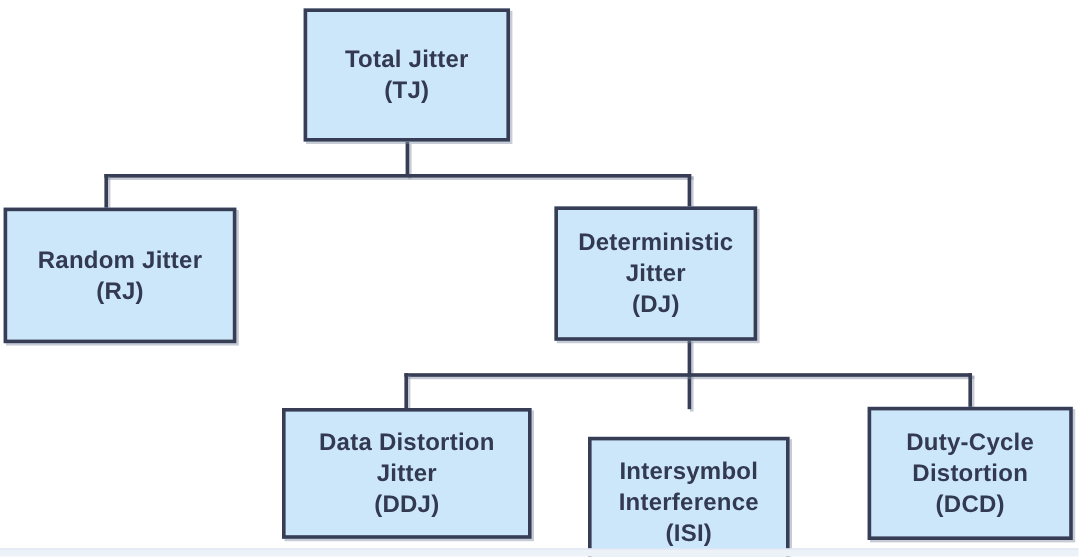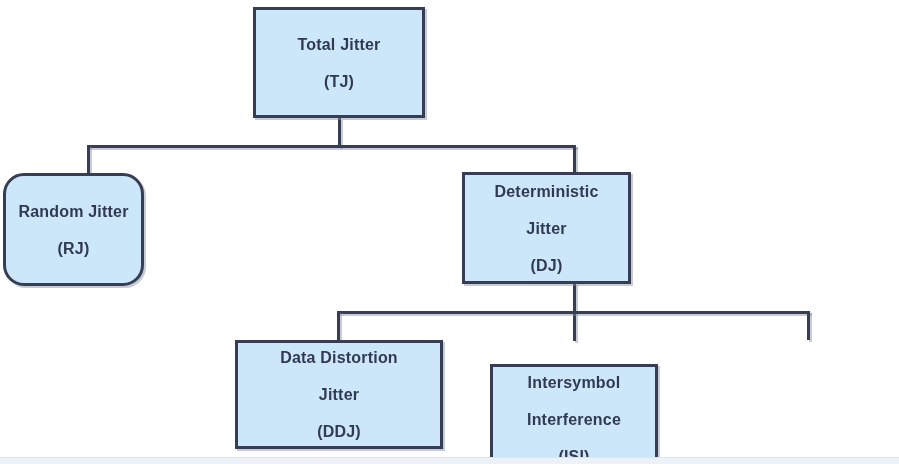--- a/index.html
+++ b/index.html
@@ -31,35 +31,35 @@
     background: var(--node-fill);
     border: 3px solid var(--node-border);
     box-shadow: 2px 2px 0 var(--shadow);
     display: flex;
     align-items: center;
     justify-content: center;
     text-align: center;
   }
   .node-label {
     font-weight: bold;
-    font-size: 16px;
-    line-height: 37px;
+    font-size: 20px;
+    line-height: 26px;
     color: var(--node-text);
     white-space: pre-line;
     letter-spacing: 0.2px;
     text-align: center;
   }
   .line {
     position: absolute;
     background: var(--line);
     box-shadow: 2px 2px 0 var(--shadow);
   }
   
   .pos-tj  { left: 253px; top: 7px;   width: 172px; height: 111px; }
-  .pos-rj  { left: 3px;   top: 173px; width: 141px; height: 113px; border-radius: 21px; }
+  .pos-rj  { left: 3px;   top: 173px; width: 194px; height: 113px; }
   .pos-dj  { left: 462px; top: 172px; width: 169px; height: 112px; }
   .pos-ddj { left: 235px; top: 340px; width: 208px; height: 109px; }
   .pos-isi { left: 490px; top: 340px; width: 168px; height: 110px; margin-top: 24px; }
   .pos-dcd { left: 723px; top: 339px; width: 171px; height: 111px; }
   
   .l-tj-stub   { left: 338px; top: 118px; width: 3px;   height: 29px; }
   .l-h-top     { left: 87px;  top: 145px; width: 489px; height: 3px;  }
   .l-rj-drop   { left: 87px;  top: 145px; width: 3px;   height: 29px; }
   .l-dj-drop   { left: 573px; top: 145px; width: 3px;   height: 28px; }
   .l-dj-stub   { left: 573px; top: 283px; width: 3px;   height: 58px; }
@@ -109,16 +109,21 @@
 Jitter
 (DDJ)</span>
   </div>
 
   <div class="node pos-isi">
     <span class="node-label">Intersymbol
 Interference
 (ISI)</span>
   </div>
 
+  <div class="node pos-dcd">
+    <span class="node-label">Duty-Cycle
+Distortion
+(DCD)</span>
+  </div>
 
   <div class="page-edge"></div>
 
 </div>
 
 </body></html>

